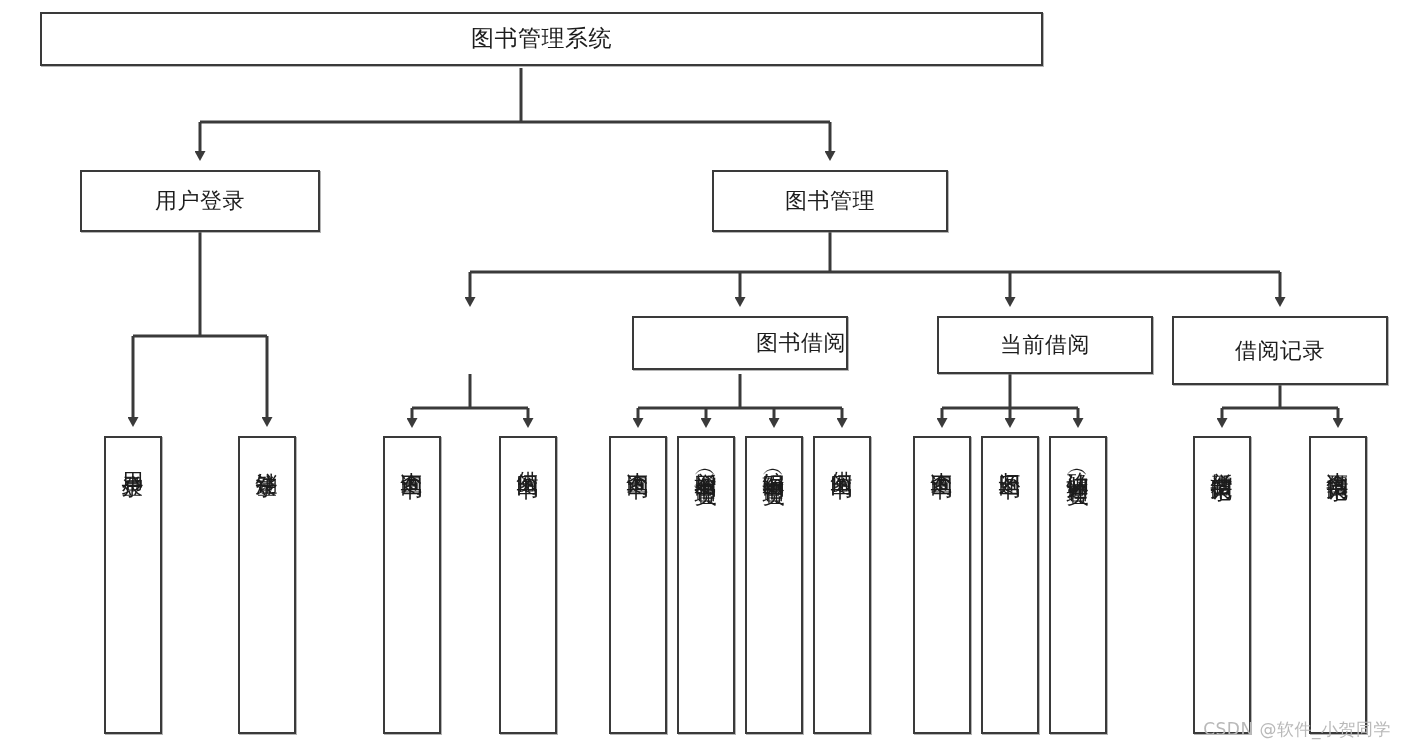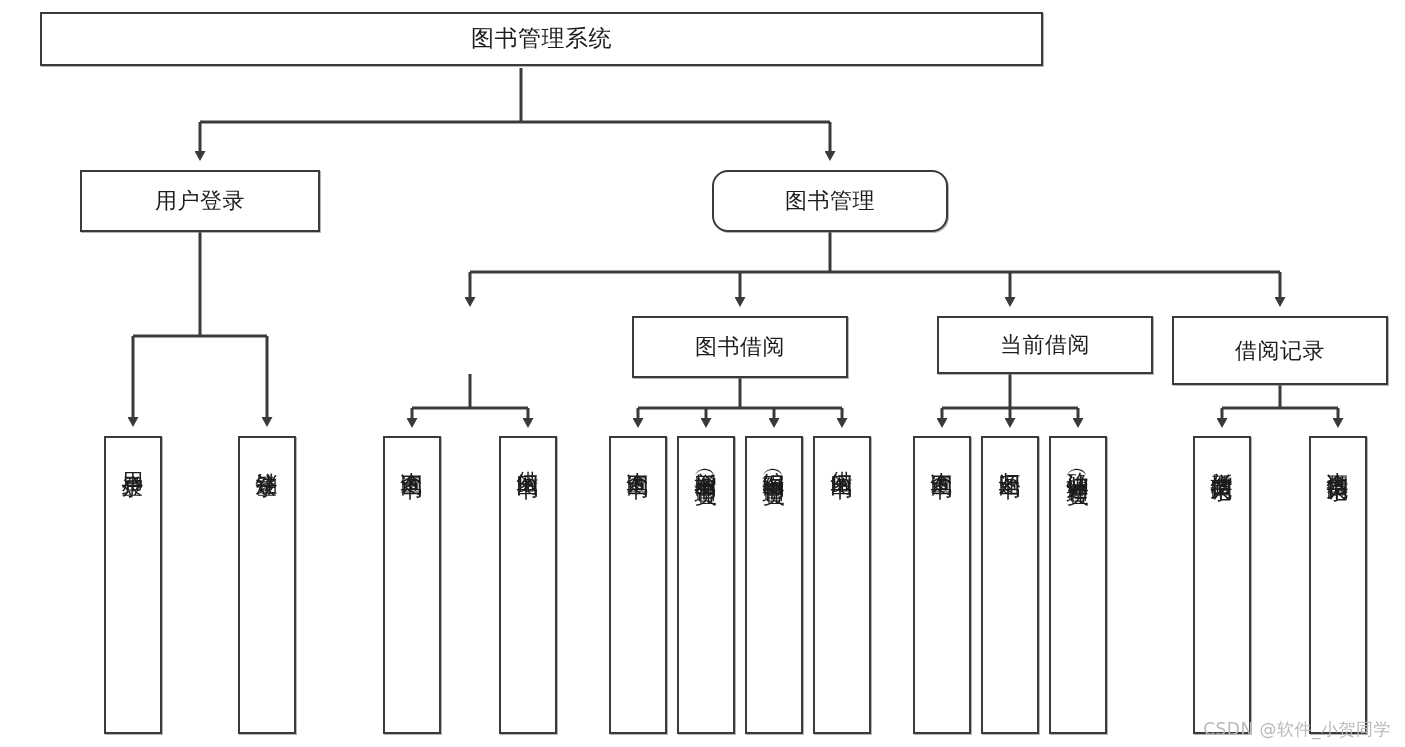--- a/index.html
+++ b/index.html
@@ -131,25 +131,25 @@
     </g>
   </svg>
 
   <div class="node root horiz" style="left:20px; top:12px; width:1003px; height:54px;margin-left:20px;">
     <span class="label">图书管理系统</span>
   </div>
 
   <div class="node horiz" style="left:80px; top:170px; width:240px; height:62px;">
     <span class="label">用户登录</span>
   </div>
-  <div class="node horiz" style="left:712px; top:170px; width:236px; height:62px;border-radius:16px;">
+  <div class="node horiz" style="left:712px; top:170px; width:236px; height:62px;">
     <span class="label">图书管理</span>
   </div>
 
-  <div class="node horiz" style="left:632px; top:316px; width:216px; height:62px;">
+  <div class="node horiz" style="left:632px; top:316px; width:216px; height:54px;justify-content:flex-end;">
     <span class="label">图书借阅</span>
   </div>
   <div class="node horiz" style="left:902px; top:316px; width:216px; height:58px;margin-left:35px;">
     <span class="label">当前借阅</span>
   </div>
   <div class="node horiz" style="left:1172px; top:316px; width:216px; height:69px;">
     <span class="label">借阅记录</span>
   </div>
 
   <div class="node vert" style="left:104px; top:436px; width:58px; height:298px;">

